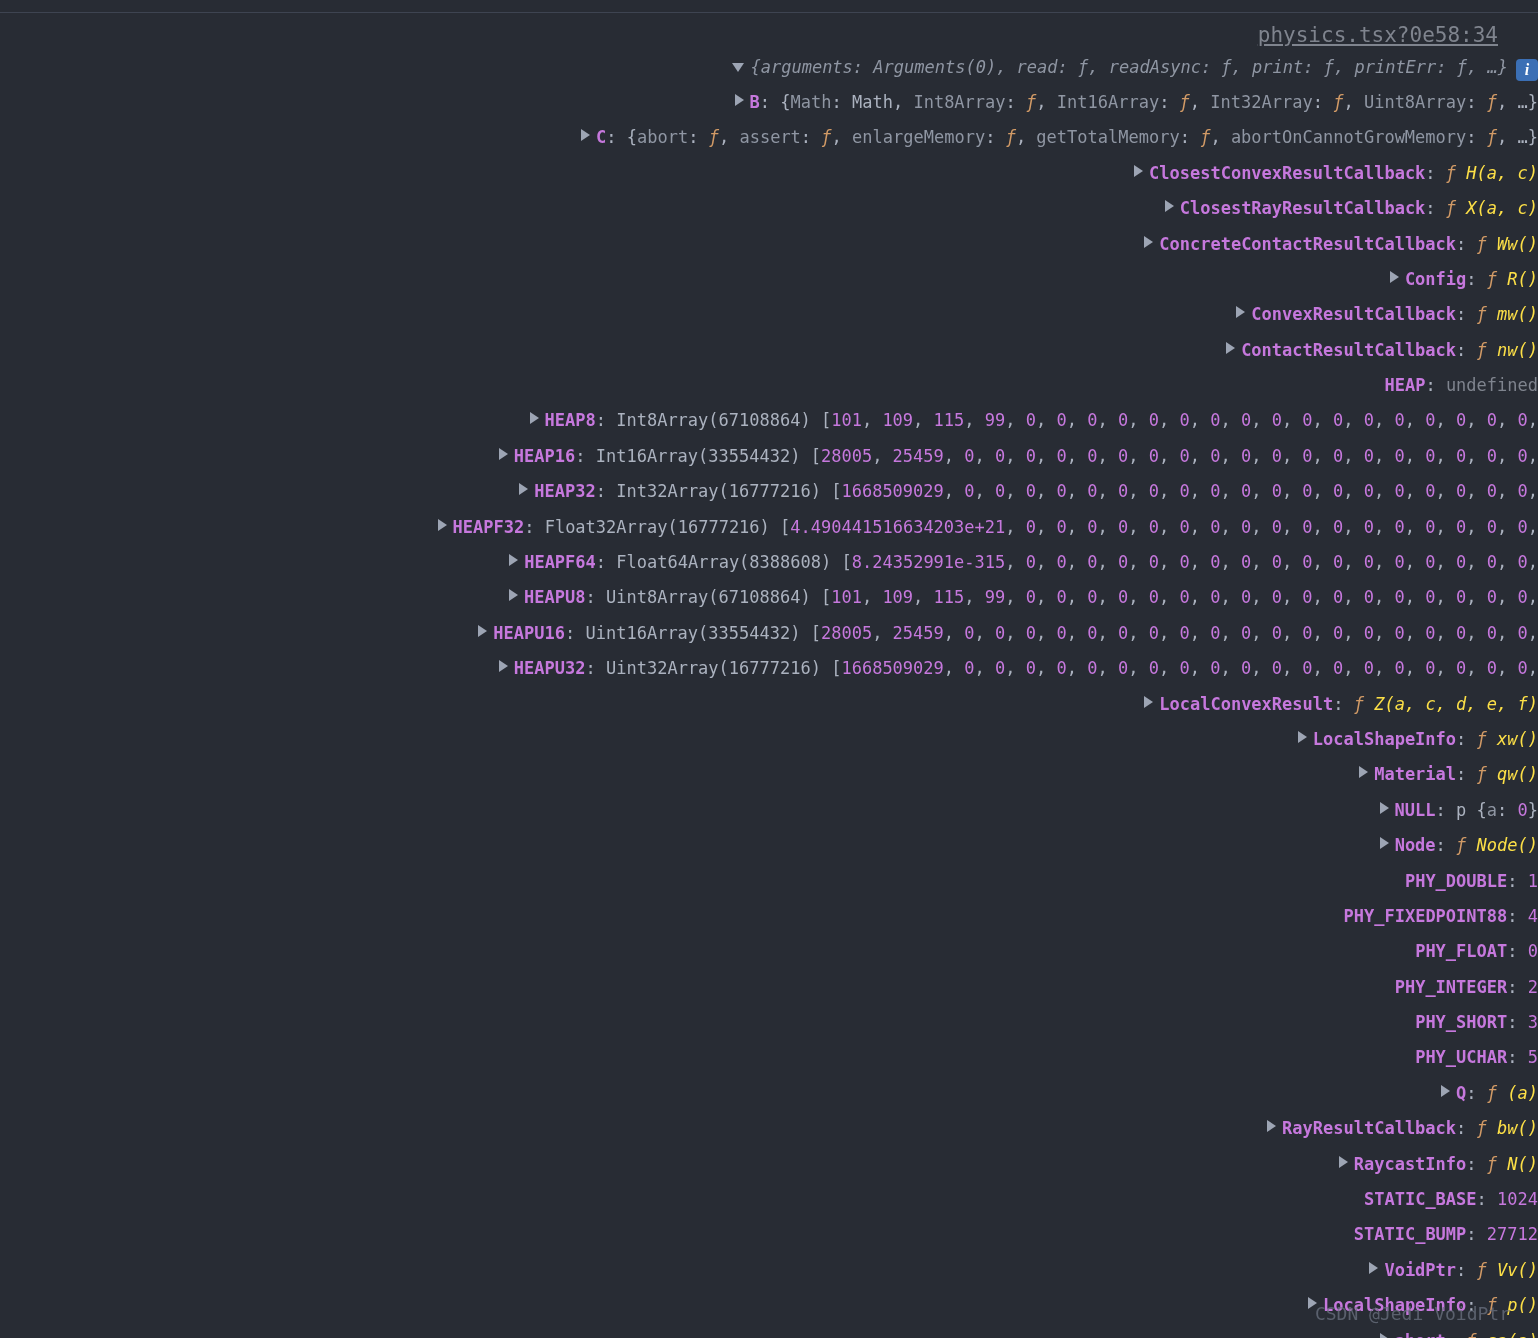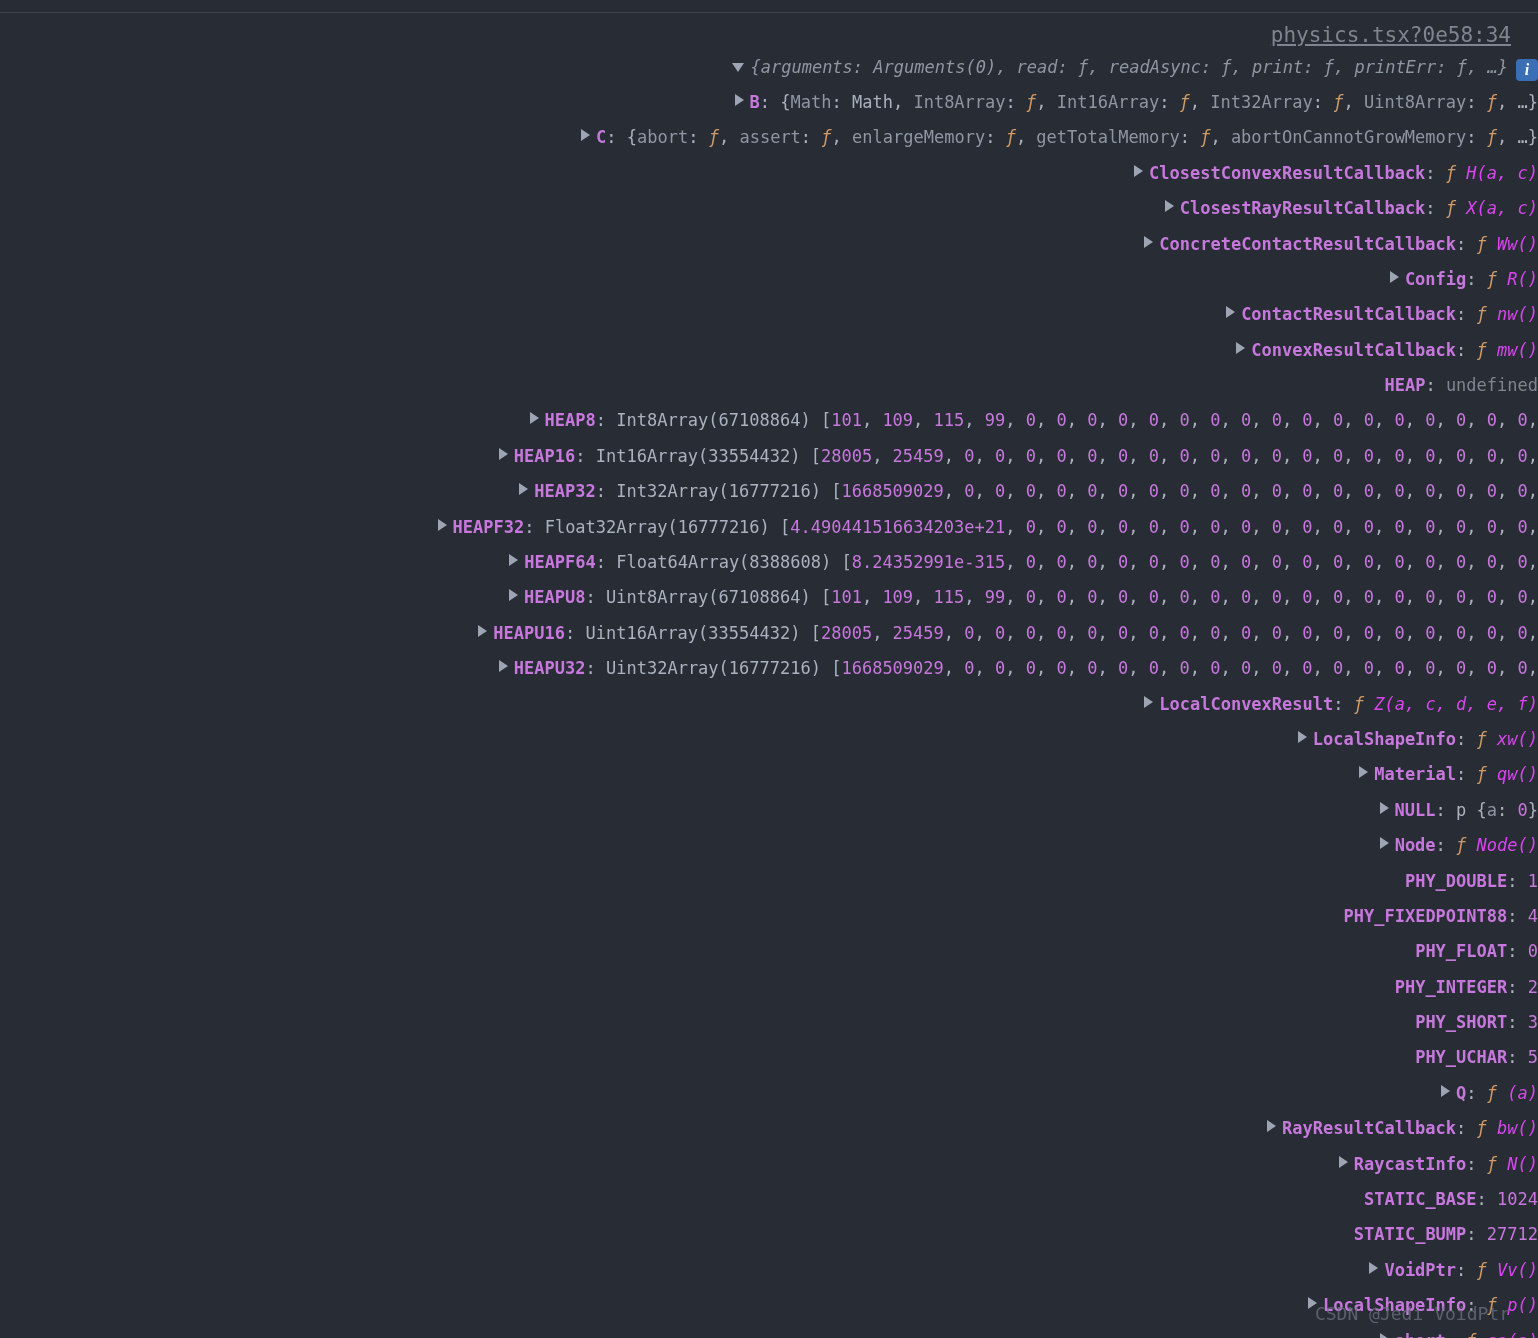--- a/index.html
+++ b/index.html
@@ -20,21 +20,21 @@
   justify-content: space-between;
   padding: 0 60px;
   color: #6b7280;
   font-size: 18px;
   white-space: nowrap;
   overflow: hidden;
 }
 .topbar .right { text-decoration: underline; color: #7f848e;}
 .source-line {
   text-align: right;
-  padding-right: 27px;
+  padding-right: 40px;
   color: #7f848e;
   text-decoration: underline;
   font-size: 21px;
   margin-top: 6px;
 }
 .tree {
   padding: 2px 0 0 48px;
   white-space: nowrap;
 }
 .row {
@@ -62,21 +62,21 @@
   border-top: 9px solid #9da5b4;
   border-left: 6px solid transparent;
   border-right: 6px solid transparent;
   top: -1px;
 }
 .tri-placeholder { display:inline-block; width:15px; }
 .key { color: #c678dd; font-weight: bold; }
 .keydim { color: #8f96a3; }
 .colon { color: #abb2bf; }
 .fn { color: #d19a66; font-style: italic; }
-.fn-sig { color: #d946ef; font-style: italic; }
+.fn-sig { color: #fde047; font-style: italic; }
 .num { color: #c678dd; }
 .str-type { color: #abb2bf; }
 .brace { color: #abb2bf; }
 .comma { color: #abb2bf; }
 .undef { color: #7f848e; margin-top: 30px; }
 .ital { font-style: italic; color: #8f96a3; }
 .summary { color: #8f96a3; font-style: italic; }
 .info-badge {
   display: inline-flex;
   width: 22px; height: 22px;
@@ -137,27 +137,27 @@
     <div class="row indent1">
       <span class="tri right"></span>
       <span class="content-line"><span class="key">ConcreteContactResultCallback</span><span class="colon">: </span><span class="fn">ƒ</span> <span class="fn-sig">Ww()</span></span>
     </div>
     <div class="row indent1">
       <span class="tri right"></span>
       <span class="content-line"><span class="key">Config</span><span class="colon">: </span><span class="fn">ƒ</span> <span class="fn-sig">R()</span></span>
     </div>
     <div class="row indent1">
       <span class="tri right"></span>
+      <span class="content-line"><span class="key">ConvexResultCallback</span><span class="colon">: </span><span class="fn">ƒ</span> <span class="fn-sig">mw()</span></span>
+    </div>
+    <div class="row indent1">
+      <span class="tri right"></span>
       <span class="content-line"><span class="key">ContactResultCallback</span><span class="colon">: </span><span class="fn">ƒ</span> <span class="fn-sig">nw()</span></span>
     </div>
     <div class="row indent1">
-      <span class="tri right"></span>
-      <span class="content-line"><span class="key">ConvexResultCallback</span><span class="colon">: </span><span class="fn">ƒ</span> <span class="fn-sig">mw()</span></span>
-    </div>
-    <div class="row indent1">
       <span class="tri-placeholder"></span>
       <span class="content-line"><span class="key">HEAP</span><span class="colon">: </span><span class="undef">undefined</span></span>
     </div>
     <div class="row indent1">
       <span class="tri right"></span>
       <span class="content-line"><span class="key">HEAP8</span><span class="colon">: </span><span class="str-type">Int8Array(67108864)</span> <span class="brace">[</span><span class="num">101</span><span class="comma">, </span><span class="num">109</span><span class="comma">, </span><span class="num">115</span><span class="comma">, </span><span class="num">99</span><span class="comma">, </span><span class="num">0</span><span class="comma">, </span><span class="num">0</span><span class="comma">, </span><span class="num">0</span><span class="comma">, </span><span class="num">0</span><span class="comma">, </span><span class="num">0</span><span class="comma">, </span><span class="num">0</span><span class="comma">, </span><span class="num">0</span><span class="comma">, </span><span class="num">0</span><span class="comma">, </span><span class="num">0</span><span class="comma">, </span><span class="num">0</span><span class="comma">, </span><span class="num">0</span><span class="comma">, </span><span class="num">0</span><span class="comma">, </span><span class="num">0</span><span class="comma">, </span><span class="num">0</span><span class="comma">, </span><span class="num">0</span><span class="comma">, </span><span class="num">0</span><span class="comma">, </span><span class="num">0</span><span class="comma">, </span></span>
     </div>
     <div class="row indent1">
       <span class="tri right"></span>
       <span class="content-line"><span class="key">HEAP16</span><span class="colon">: </span><span class="str-type">Int16Array(33554432)</span> <span class="brace">[</span><span class="num">28005</span><span class="comma">, </span><span class="num">25459</span><span class="comma">, </span><span class="num">0</span><span class="comma">, </span><span class="num">0</span><span class="comma">, </span><span class="num">0</span><span class="comma">, </span><span class="num">0</span><span class="comma">, </span><span class="num">0</span><span class="comma">, </span><span class="num">0</span><span class="comma">, </span><span class="num">0</span><span class="comma">, </span><span class="num">0</span><span class="comma">, </span><span class="num">0</span><span class="comma">, </span><span class="num">0</span><span class="comma">, </span><span class="num">0</span><span class="comma">, </span><span class="num">0</span><span class="comma">, </span><span class="num">0</span><span class="comma">, </span><span class="num">0</span><span class="comma">, </span><span class="num">0</span><span class="comma">, </span><span class="num">0</span><span class="comma">, </span><span class="num">0</span><span class="comma">, </span><span class="num">0</span><span class="comma">, </span><span class="num">0</span><span class="comma">, </span></span>

